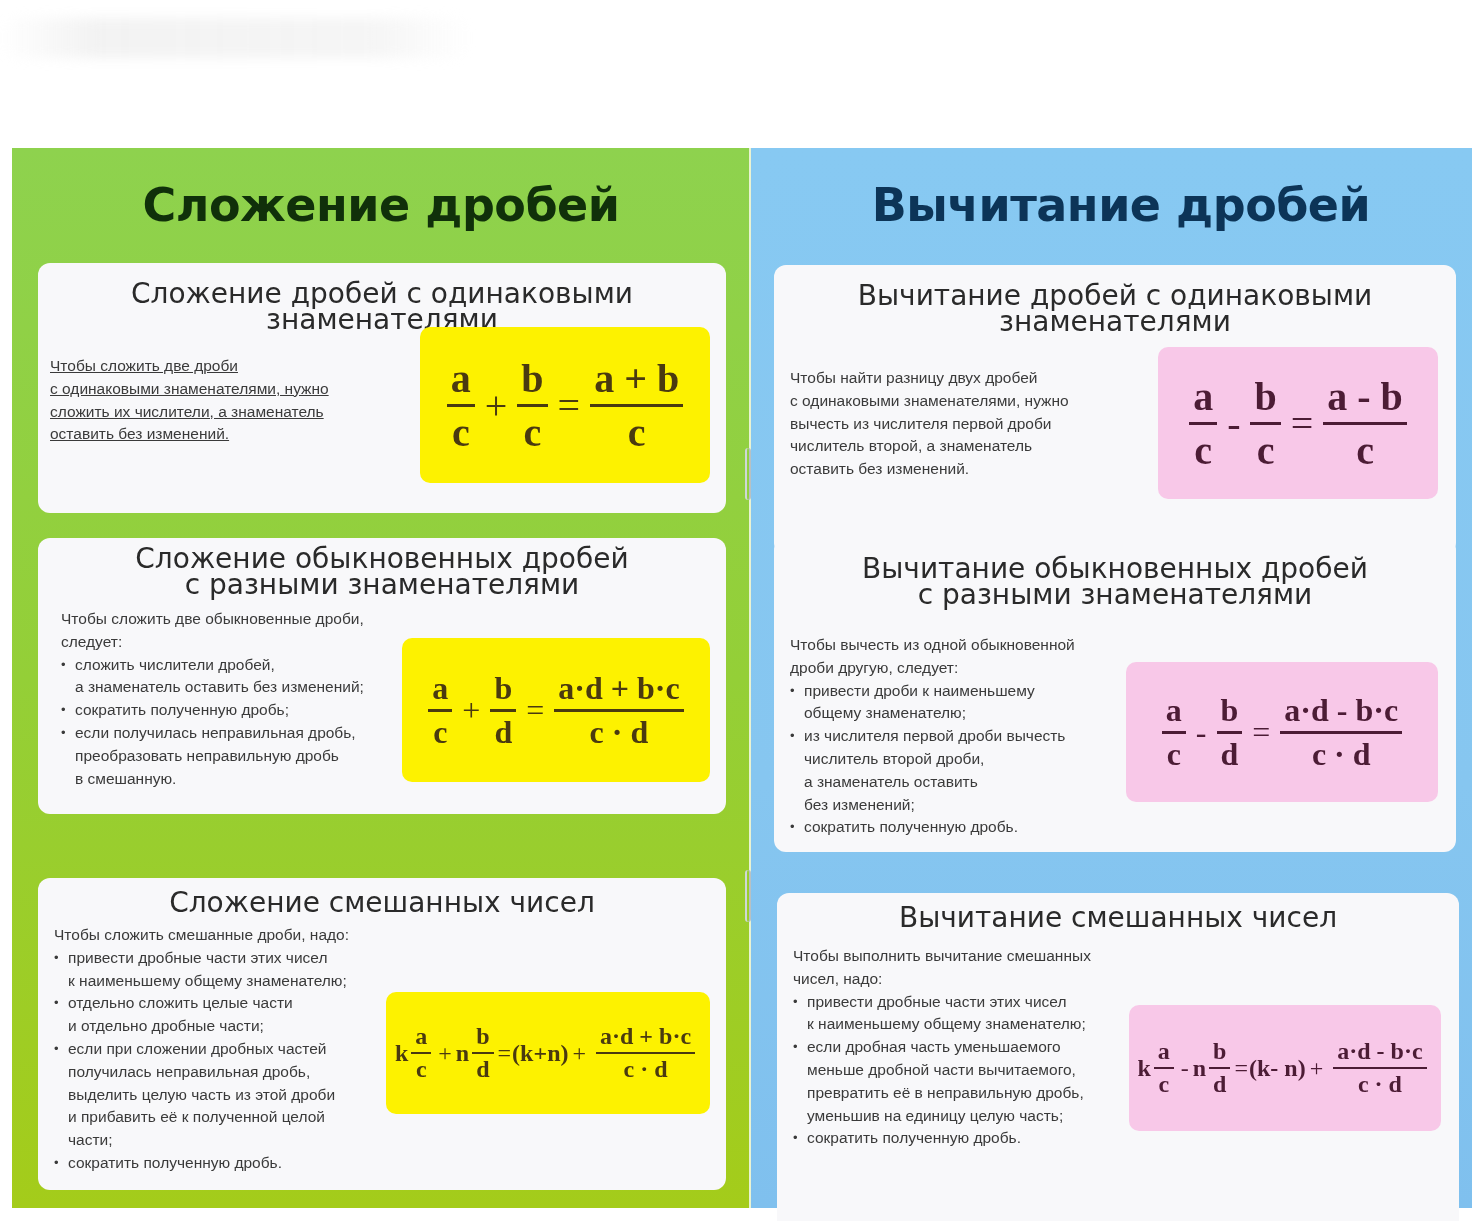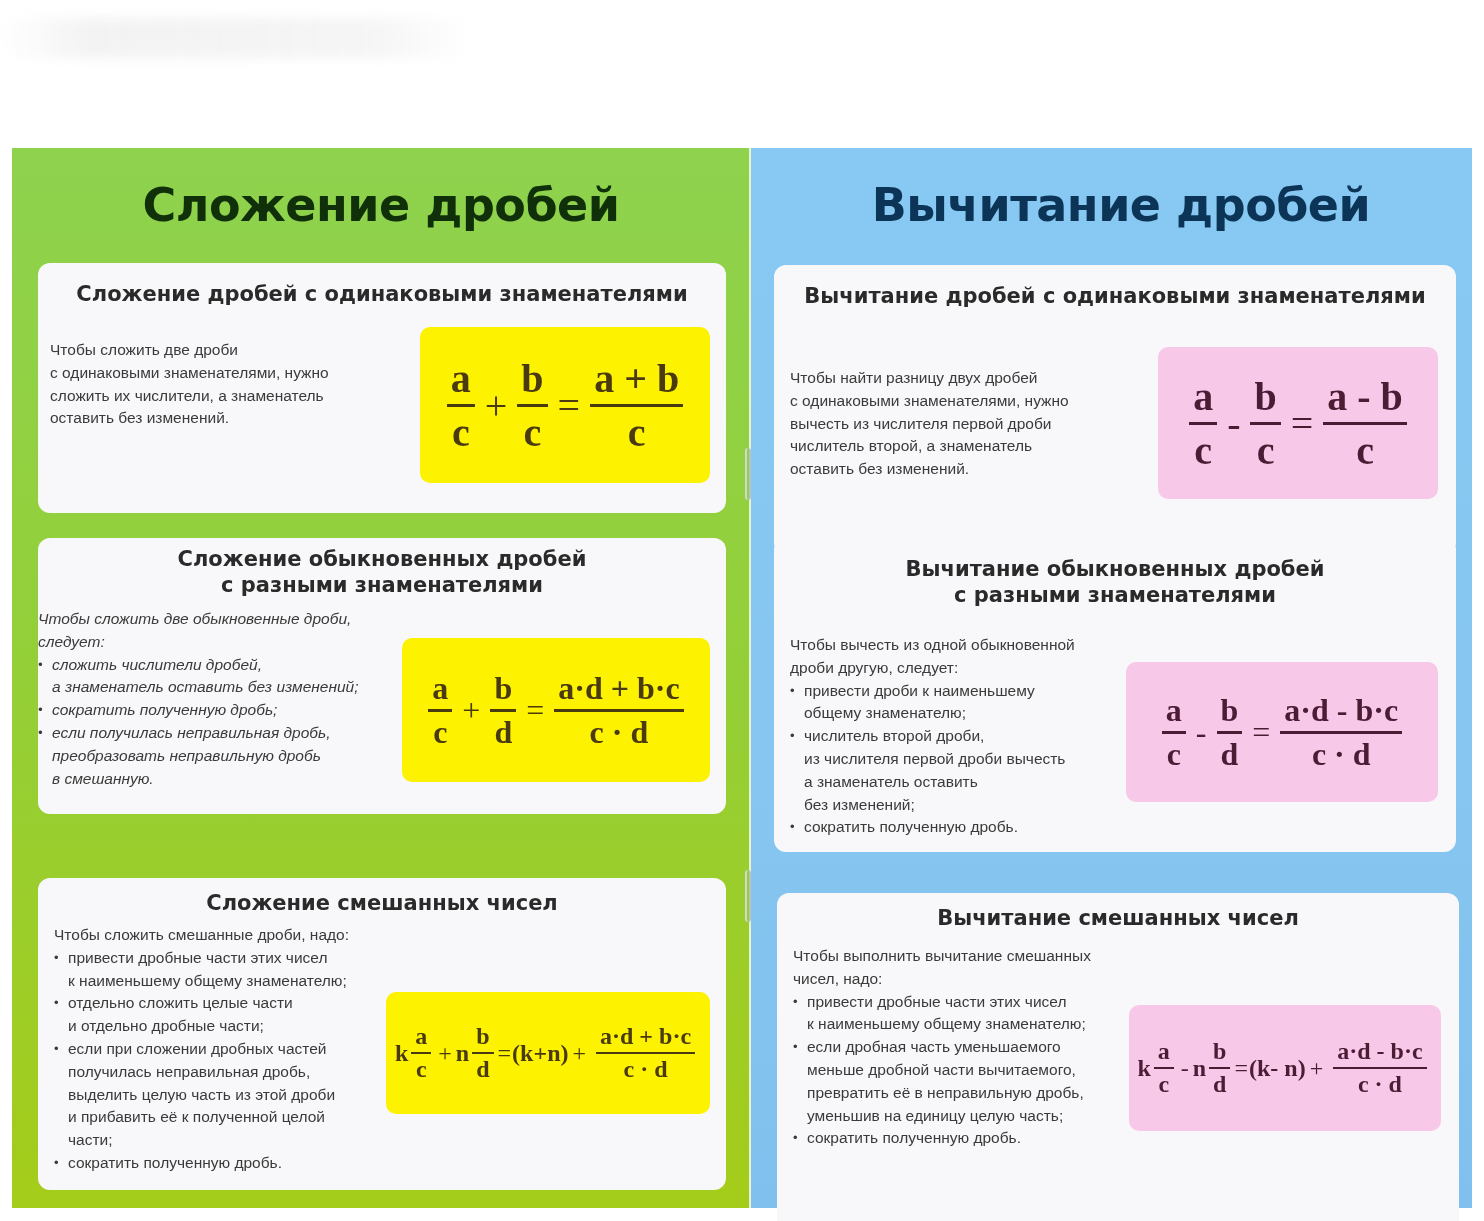--- a/index.html
+++ b/index.html
@@ -19,21 +19,21 @@
   .stitch { position: absolute; left: 745px; width: 6px; height: 52px;
     border-left: 2px solid #cfd7d8; border-right: 2px solid #b8c1c3; border-radius: 3px; }
 
   .page-title { position: absolute; top: 30px; left: 0; right: 0; text-align: center;
     font-family: "DejaVu Sans", sans-serif; font-weight: bold; font-size: 46px; letter-spacing: -0.5px; }
   .page-left .page-title { color: #10300a; }
   .page-right .page-title { color: #0c3457; }
 
   .card { position: absolute; background: #f8f8fa; border-radius: 12px; }
   .card-title { position: absolute; left: 0; right: 0; text-align: center;
-    font-family: "DejaVu Sans", sans-serif; font-weight: bold; font-size: 21px; color: #2a2a2a; line-height: 26px; }
+    font-family: "DejaVu Sans", sans-serif; font-weight: normal; font-size: 28px; color: #2a2a2a; line-height: 26px; }
   .card-text { position: absolute; font-family: "Liberation Sans", sans-serif; font-size: 15.5px; line-height: 22.8px; color: #3a3a3a; }
   .card-text ul { list-style: none; }
   .card-text li { position: relative; padding-left: 14px; }
   .card-text li::before { content: "•"; position: absolute; left: 0; top: 0; font-size: 13px; }
 
   .formula-box { position: absolute; border-radius: 10px; display: flex; align-items: center; justify-content: center; }
   .yellow { background: #fdf200; }
   .pink { background: #f8c8e8; }
 
   .math { font-family: "Liberation Serif", serif; font-weight: bold; color: #4a3a10; display: flex; align-items: center; }
@@ -50,21 +50,21 @@
 </head>
 <body>
 
 <div class="top-blur"></div>
 
 <div class="page page-left">
   <div class="page-title">Сложение дробей</div>
 
   <div class="card" style="left:26px; top:115px; width:688px; height:250px;">
     <div class="card-title" style="top:18px;">Сложение дробей с одинаковыми знаменателями</div>
-    <div class="card-text" style="left:12px; top:76px; width:340px;">
+    <div class="card-text" style="left:12px; top:92px; width:340px;text-decoration:underline;">
       <div>Чтобы сложить две дроби</div>
       <div>с одинаковыми знаменателями, нужно</div>
       <div>сложить их числители, а знаменатель</div>
       <div>оставить без изменений.</div>
     </div>
     <div class="formula-box yellow" style="left:382px; top:64px; width:290px; height:156px;">
       <div class="math big">
         <span class="frac">
             <span class="num">a</span>
             <span class="den">c</span>
@@ -81,21 +81,21 @@
           </span>
       </div>
     </div>
   </div>
 
   <div class="card" style="left:26px; top:390px; width:688px; height:276px;">
     <div class="card-title" style="top:8px;">
       <div>Сложение обыкновенных дробей</div>
       <div>с разными знаменателями</div>
     </div>
-    <div class="card-text" style="left:0; top:70px; width:360px;font-style:italic;">
+    <div class="card-text" style="left:23px; top:70px; width:360px;">
       <div>Чтобы сложить две обыкновенные дроби,</div>
       <div>следует:</div>
       <ul>
         <li>
             <div>сложить числители дробей,</div>
             <div>а знаменатель оставить без изменений;</div>
           </li>
         <li>
             <div>сократить полученную дробь;</div>
           </li>
@@ -215,22 +215,22 @@
     </div>
     <div class="card-text" style="left:16px; top:96px; width:340px;">
       <div>Чтобы вычесть из одной обыкновенной</div>
       <div>дроби другую, следует:</div>
       <ul>
         <li>
             <div>привести дроби к наименьшему</div>
             <div>общему знаменателю;</div>
           </li>
         <li>
+            <div>из числителя первой дроби вычесть</div>
             <div>числитель второй дроби,</div>
-            <div>из числителя первой дроби вычесть</div>
             <div>а знаменатель оставить</div>
             <div>без изменений;</div>
           </li>
         <li>
             <div>сократить полученную дробь.</div>
           </li>
       </ul>
     </div>
     <div class="formula-box pink" style="left:352px; top:124px; width:312px; height:140px;">
       <div class="math mid">

